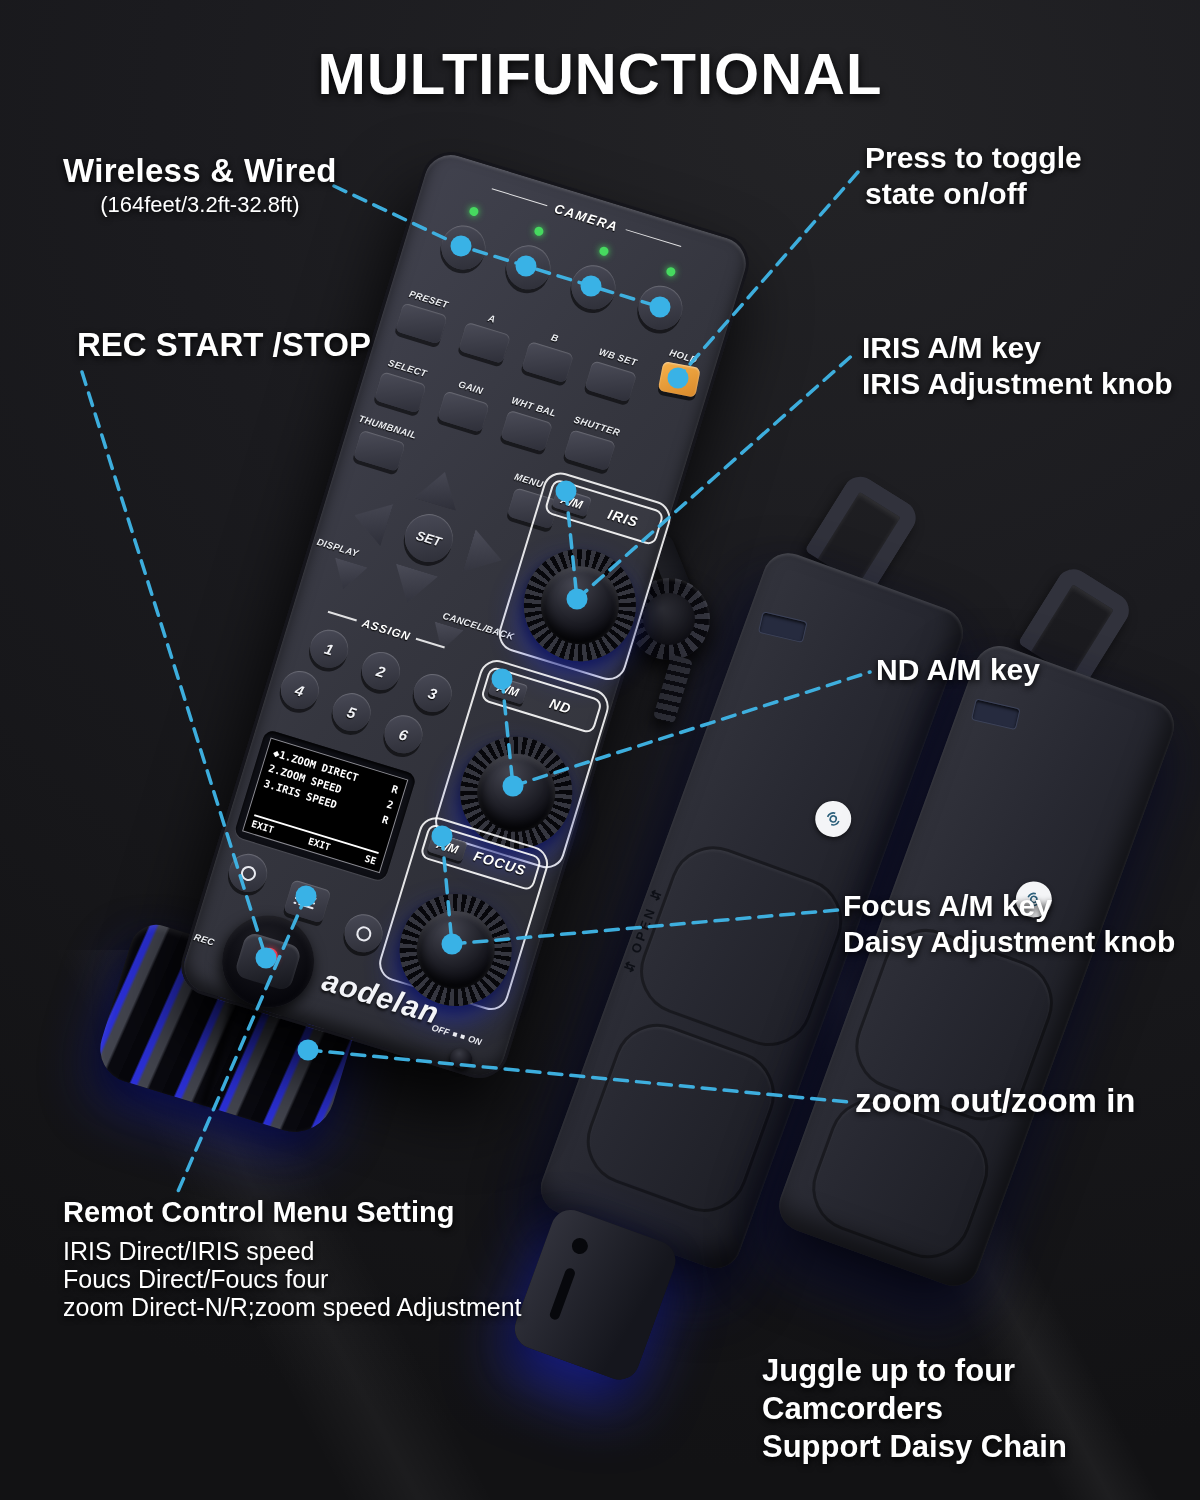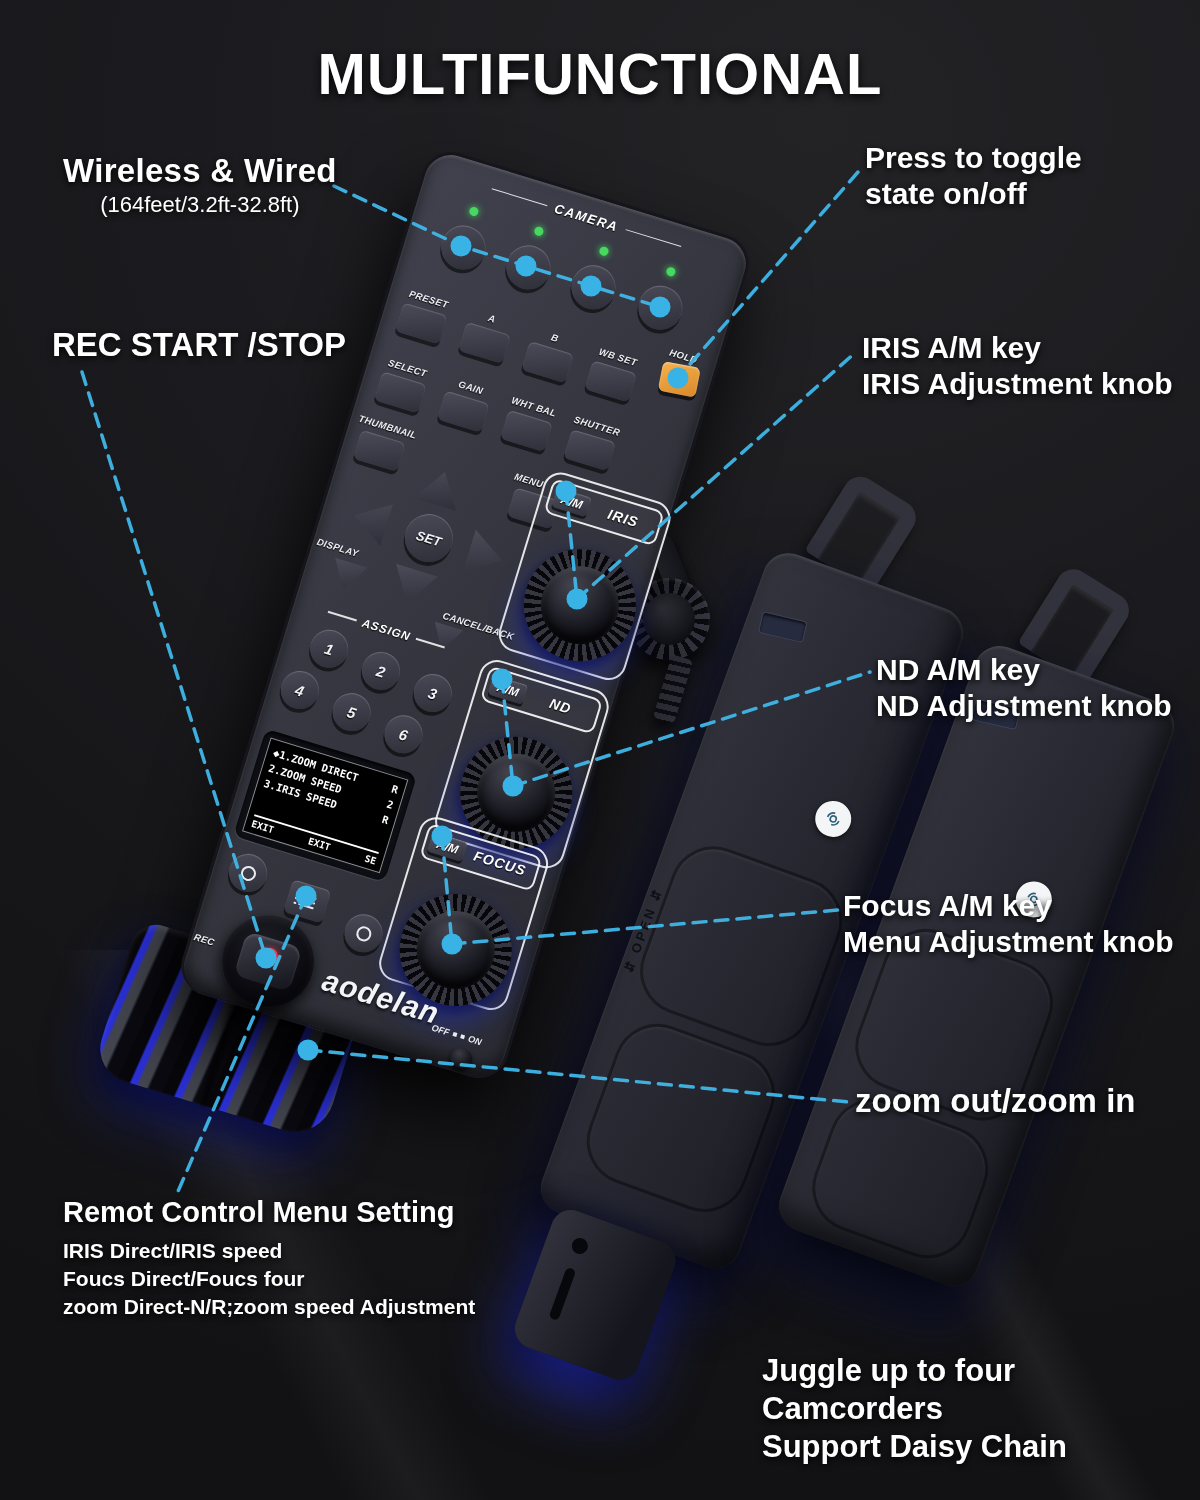--- a/index.html
+++ b/index.html
@@ -15,21 +15,21 @@
   .s2{left:650px;top:900px;width:650px;height:650px;
       background:linear-gradient(62deg,transparent 44%,rgba(255,255,255,.05) 49%,transparent 54%);}
 
   
   .co{position:absolute;z-index:7;text-shadow:0 2px 6px rgba(0,0,0,.95);}
   .co-title{font-size:33px;font-weight:700;letter-spacing:.3px;}
   .co-sub{font-size:22px;font-weight:400;margin-top:2px;}
   .co-line{font-size:30px;font-weight:600;line-height:36px;}
   .co-big{font-size:33px;font-weight:700;}
   .menu-title{font-size:29px;font-weight:700;margin-bottom:8px;}
-  .menu-line{font-size:21px;font-weight:700;line-height:28px;}
+  .menu-line{font-size:25px;font-weight:400;line-height:28px;}
 
   
   .remote{position:absolute;left:295px;top:175px;width:340px;height:880px;
     transform:rotate(17deg);z-index:3;border-radius:30px;
     background:linear-gradient(115deg,#41424e 0%,#35363f 45%,#2a2b33 100%);
     border:3px solid #15151b;box-sizing:border-box;
     box-shadow:0 40px 70px rgba(0,0,0,.85), inset 0 2px 3px rgba(255,255,255,.16), inset 0 -8px 16px rgba(0,0,0,.6);}
   .mlabel{position:absolute;color:#eceef2;font-style:italic;font-weight:700;font-size:9.5px;
     letter-spacing:.4px;text-shadow:0 1px 1px #000;white-space:nowrap;}
   .ctr{text-align:center;}
@@ -411,37 +411,36 @@
 <div class="co" style="left:63px;top:152px;text-align:center;">
   <div class="co-title">Wireless &amp; Wired</div>
   <div class="co-sub">(164feet/3.2ft-32.8ft)</div>
 </div>
 
 <div class="co" style="left:865px;top:140px;">
   <div class="co-line" style="font-weight:700;">Press to toggle</div>
   <div class="co-line" style="font-weight:700;">state on/off</div>
 </div>
 
-<div class="co" style="left:52px;top:326px;">
+<div class="co" style="left:77px;top:326px;">
   <div class="co-big">REC START /STOP</div>
 </div>
 
 <div class="co" style="left:862px;top:330px;">
   <div class="co-line">IRIS A/M key</div>
   <div class="co-line">IRIS Adjustment knob</div>
 </div>
 
 <div class="co" style="left:876px;top:652px;">
   <div class="co-line">ND A/M key</div>
-  <div class="co-line">ND Adjustment knob</div>
 </div>
 
 <div class="co" style="left:843px;top:888px;">
   <div class="co-line">Focus A/M key</div>
-  <div class="co-line">Menu Adjustment knob</div>
+  <div class="co-line">Daisy Adjustment knob</div>
 </div>
 
 <div class="co" style="left:855px;top:1082px;">
   <div class="co-big">zoom out/zoom in</div>
 </div>
 
 <div class="co" style="left:63px;top:1196px;">
   <div class="menu-title">Remot Control Menu Setting</div>
   <div class="menu-line">IRIS Direct/IRIS speed</div>
   <div class="menu-line">Foucs Direct/Foucs four</div>

